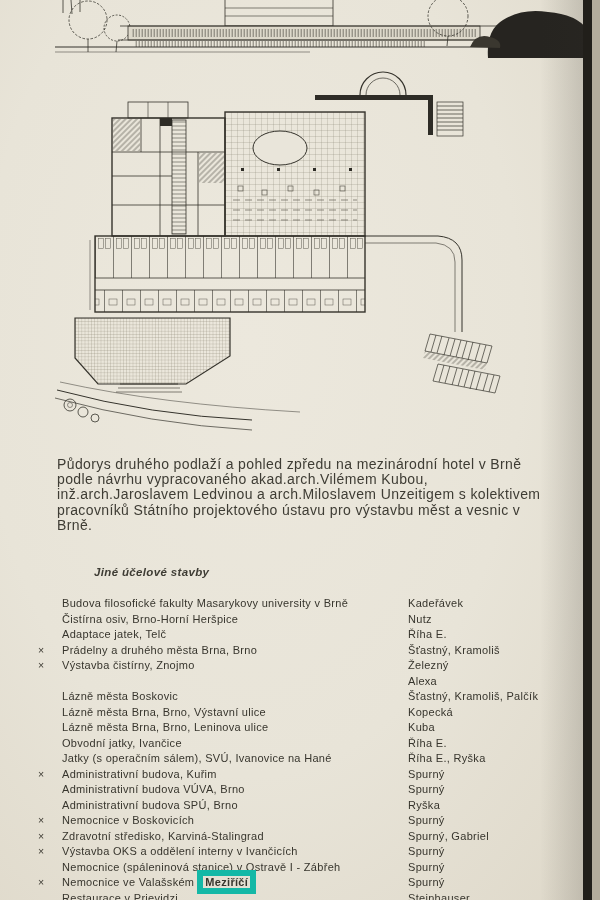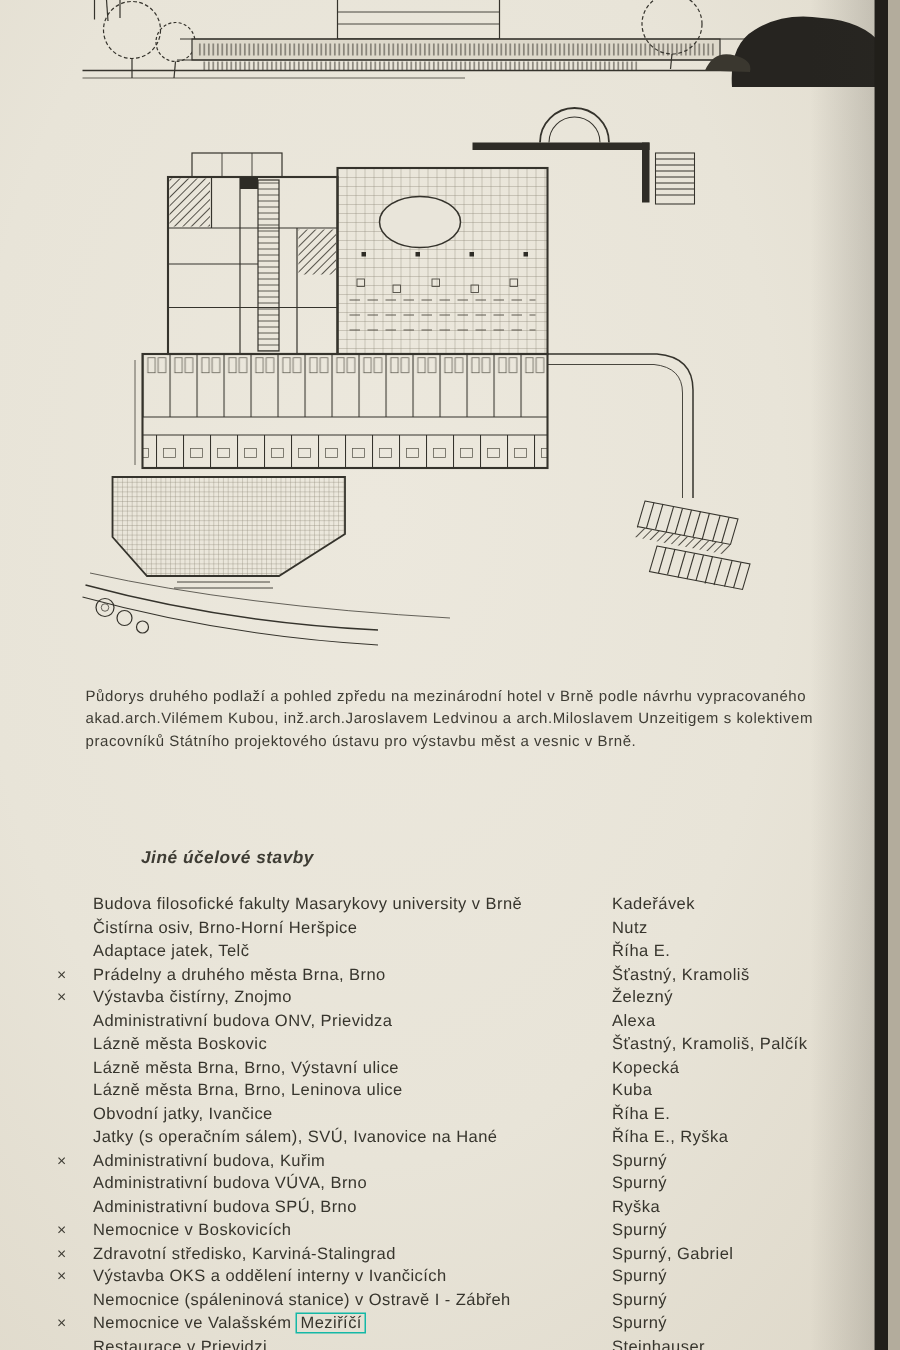--- a/index.html
+++ b/index.html
@@ -6,38 +6,38 @@
   html,body { width:600px; height:900px; }
   body {
     position:relative; overflow:hidden;
     background: radial-gradient(ellipse at 42% 38%, #ece8dd 0%, #e8e4d8 55%, #ded8c9 100%);
     font-family:"Liberation Sans", sans-serif;
     color:#37352d;
   }
   svg.art { position:absolute; left:0; top:0; pointer-events:none; }
   .caption {
     position:absolute; left:57px; top:457px; width:496px;
-    font-size:10px; line-height:15.2px; letter-spacing:0.38px;
+    font-size:14px; line-height:15.2px; letter-spacing:0.38px;
     color:#3e3c34; text-align:left;
   }
   .section-title {
     position:absolute; left:94px; top:566px;
     font-size:11.5px; font-style:italic; font-weight:bold;
     letter-spacing:0.35px; color:#3e3c34;
   }
   .list { position:absolute; left:38px; top:596px; width:548px; }
   .row {
     position:relative; height:15.5px; line-height:15.5px;
     font-size:11px; letter-spacing:0.3px; white-space:nowrap;
     display:flex; align-items:flex-start;
   }
   .mark { flex:0 0 24px; width:24px; font-size:10.5px; color:#3e3c34; }
   .title { flex:0 0 auto; }
   .author { position:absolute; left:370px; }
-  .boxed { border:1px solid #14b8a6; padding:0 2px; margin-left:3px; }
+  .boxed { border:6px solid #14b8a6; padding:0 2px; margin-left:3px;font-weight:bold; }
 </style>
 </head>
 <body>
 
 <svg class="art" width="600" height="900" viewBox="0 0 600 900" aria-hidden="true">
   <defs>
     <pattern id="grid6" width="6" height="6" patternUnits="userSpaceOnUse" patternTransform="translate(225,112)">
       <path d="M6 0H0V6" fill="none" stroke="#8d8778" stroke-width="0.5"></path>
     </pattern>
     <pattern id="grid3" width="3.2" height="3.2" patternUnits="userSpaceOnUse" patternTransform="translate(75,318)">
@@ -229,21 +229,20 @@
   </div>
 
   <div class="row">
     <span class="mark">×</span>
     <span class="title">Výstavba čistírny, Znojmo</span>
     <span class="author">Železný</span>
   </div>
 
   <div class="row">
     <span class="mark"></span>
-    <span class="title">Administrativní budova ONV, Prievidza</span>
     <span class="author">Alexa</span>
   </div>
 
   <div class="row">
     <span class="mark"></span>
     <span class="title">Lázně města Boskovic</span>
     <span class="author">Šťastný, Kramoliš, Palčík</span>
   </div>
 
   <div class="row">

